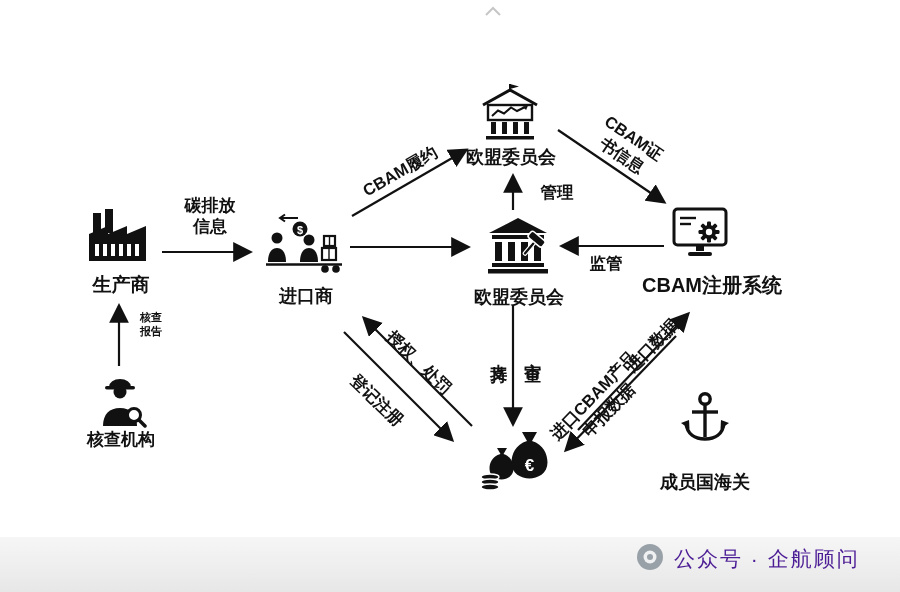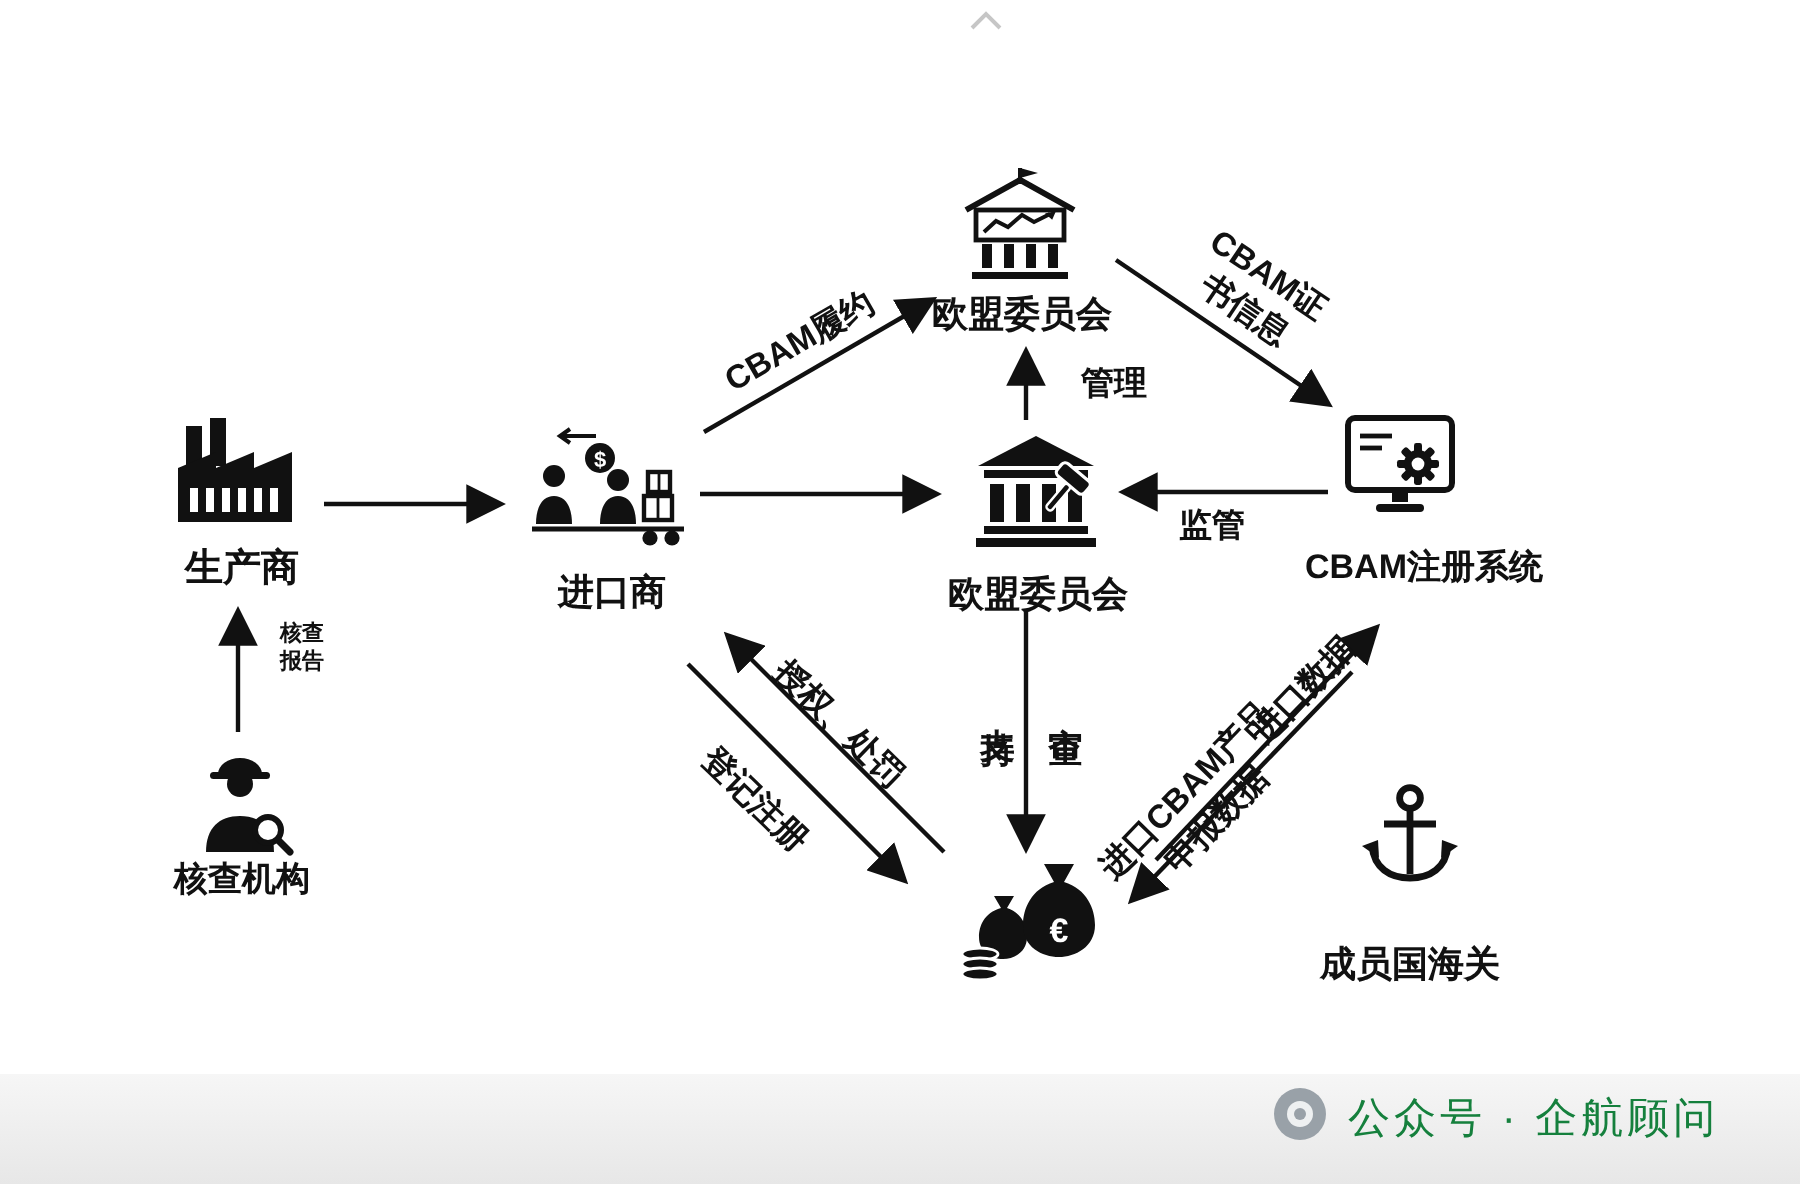--- a/index.html
+++ b/index.html
@@ -14,21 +14,21 @@
     font-family:"Liberation Sans",sans-serif;
   }
   .node-lbl{font-size:18px;}
   .vert{writing-mode:vertical-rl;text-orientation:upright;letter-spacing:2px;}
   svg text{font-family:"Liberation Sans",sans-serif;}
   #footer-band{
     position:absolute;left:0;top:537px;width:900px;height:55px;
     background:linear-gradient(180deg,#f6f6f6,#e7e7e7);
   }
   #footer-text{
-    position:absolute;left:674px;top:545px;font-size:21px;color:#15803d;
+    position:absolute;left:674px;top:545px;font-size:21px;color:#4c1d95;
     letter-spacing:2px;font-family:"Liberation Sans",sans-serif;
   }
 </style>
 </head>
 <body>
 
 <div id="canvas">
 
   <svg class="abs" style="left:0;top:0;" width="900" height="592" viewBox="0 0 900 592">
     <defs>
@@ -159,21 +159,21 @@
         <rect x="36" y="15.5" width="4" height="21" rx="1.2" transform="rotate(45 38 26)"></rect>
         <rect x="36" y="15.5" width="4" height="21" rx="1.2" transform="rotate(90 38 26)"></rect>
         <rect x="36" y="15.5" width="4" height="21" rx="1.2" transform="rotate(135 38 26)"></rect>
       </g>
       <circle cx="38" cy="26" r="7" fill="#111"></circle>
       <circle cx="38" cy="26" r="3.2" fill="#fff"></circle>
       <rect x="25" y="39" width="8" height="6" fill="#111"></rect>
       <rect x="17" y="46" width="24" height="4" rx="2" fill="#111"></rect>
     </svg>
   </div>
-  <div class="lbl node-lbl" style="left:637px;top:273px;width:150px;font-size:17px;">CBAM注册系统</div>
+  <div class="lbl node-lbl" style="left:637px;top:273px;width:150px;font-size:20px;">CBAM注册系统</div>
 
   <div class="abs" style="left:477px;top:426px;">
     <svg width="78" height="66" viewBox="0 0 78 66">
       <path d="M20 22 h10 l-3.5 6 c7.5 2.5 10 9 10 14.5 0 7.5-6.5 11-12 11 -6 0-12-3.5-12-11 0-5.5 2.5-12 11-14.5 z" fill="#111"></path>
       <g fill="#111" stroke="#fff" stroke-width="1.4">
         <ellipse cx="13" cy="51" rx="9" ry="3"></ellipse>
           <ellipse cx="13" cy="56" rx="9" ry="3"></ellipse>
           <ellipse cx="13" cy="61" rx="9" ry="3"></ellipse>
       </g>
       <path d="M45 6 h15 l-5 9 c11.5 3.5 15.5 13.5 15.5 21.5 0 11-10 16-18 16 -8.5 0-18-5-18-16 0-8 4-18 15.5-21.5 z" fill="#111"></path>
@@ -186,20 +186,22 @@
       <circle cx="26" cy="9" r="5.2" fill="none" stroke="#111" stroke-width="3.4"></circle>
       <line x1="26" y1="14.5" x2="26" y2="47" stroke="#111" stroke-width="3.4"></line>
       <line x1="13" y1="22" x2="39" y2="22" stroke="#111" stroke-width="3.4"></line>
       <path d="M7 33 c1 11 9 16 19 16 s18-5 19-16" fill="none" stroke="#111" stroke-width="3.4"></path>
       <path d="M10 30 l-8 3 8.5 6 z" fill="#111"></path>
       <path d="M42 30 l8 3 -8.5 6 z" fill="#111"></path>
     </svg>
   </div>
   <div class="lbl node-lbl" style="left:645px;top:471px;width:120px;">成员国海关</div>
 
+  <div class="lbl" style="left:170px;top:195px;width:80px;font-size:17px;">碳排放
+信息</div>
   <div class="lbl" style="left:128px;top:311px;width:46px;font-size:11px;">核查
 报告</div>
   <div class="lbl" style="left:345px;top:161px;width:110px;transform:rotate(-30deg);">CBAM履约</div>
   <div class="lbl" style="left:537px;top:182px;width:40px;">管理</div>
   <div class="lbl" style="left:586px;top:126px;width:84px;transform:rotate(34deg);">CBAM证
 书信息</div>
   <div class="lbl" style="left:586px;top:253px;width:40px;">监管</div>
   <div class="lbl" style="left:359px;top:352px;width:120px;transform:rotate(44deg);">授权、处罚</div>
   <div class="lbl" style="left:329px;top:390px;width:96px;transform:rotate(44deg);">登记注册</div>
   <div class="lbl vert" style="left:488px;top:350px;font-size:17px;">支持</div>

